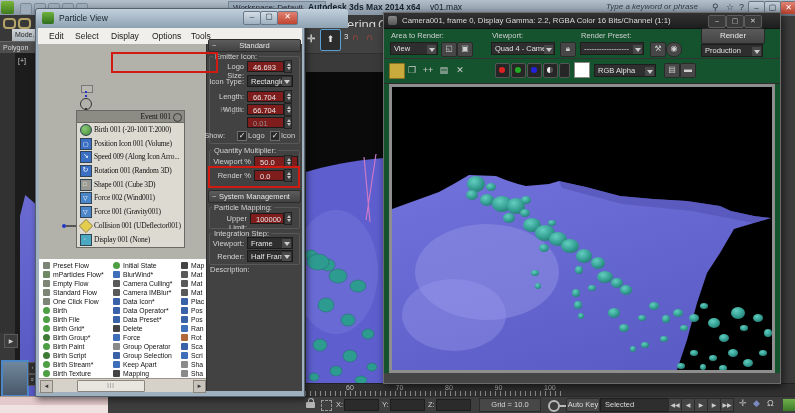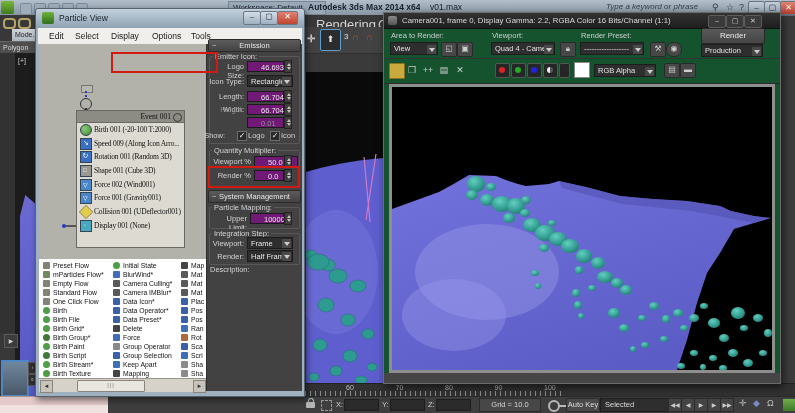--- a/index.html
+++ b/index.html
@@ -61,21 +61,21 @@
   .sbtn{top:1px;height:12px;background:#4a4a4a;border:1px solid #2c2c2c;color:#ddd;font-size:7.5px;line-height:12px;text-align:center;border-radius:2px;}
   .sdd{left:600px;top:1px;width:63px;height:12px;background:#2e2e2e;border:1px solid #1e1e1e;color:#ddd;font-size:7.5px;line-height:11px;padding-left:4px;}
   .pbtn{top:1px;width:12px;height:12px;background:#444;border:1px solid #2b2b2b;color:#ccc;font-size:6px;line-height:12px;text-align:center;}
   .navico{top:1px;font-size:9px;color:#bfbfbf;}
   .padlock{left:306px;top:5px;width:9px;height:6px;background:#b5b5b5;border-radius:1px;}
   .padlock i{position:absolute;left:1.5px;top:-4px;width:4px;height:4px;border:1.5px solid #b5b5b5;border-bottom:none;border-radius:3px 3px 0 0;}
   .filtico{left:321px;top:3px;width:9px;height:9px;border:1px dashed #999;}
 
   
   .pv{left:35px;top:8px;width:268px;height:387px;background:#9fb0bf;border:1px solid #55626e;border-radius:3px 3px 0 0;box-shadow:2px 3px 6px rgba(0,0,0,.5);}
-  .pv .tbar{left:0;top:0;width:268px;height:19px;background:linear-gradient(#c2d0dc,#8ea2b2);border-radius:3px 3px 0 0;}
+  .pv .tbar{left:0;top:0;width:268px;height:19px;background:linear-gradient(#c2d0dc,#8ea2b2);border-radius:3px 3px 0 0;padding-left:44px;}
   .pv .ticon{left:6px;top:3px;width:12px;height:12px;background:linear-gradient(#6db33a,#2f6e1e);border-radius:2px;}
   .pv .ttext{left:23px;top:4px;font-size:8.5px;color:#17222c;}
   .pvbtn{top:2px;width:16px;height:12px;border:1px solid #68788a;border-radius:2px;background:linear-gradient(#d4dee6,#9fb0c0);font-size:8px;line-height:10px;text-align:center;color:#24303c;}
   .pvbtn.close{background:linear-gradient(#e08272,#c04530);color:#fff;width:19px;}
   .pv .mbar{left:2px;top:19px;width:264px;height:16px;background:#f0efec;border-bottom:1px solid #b9b9b2;}
   .pv .mitem{top:3px;font-size:8.5px;color:#1a1a1a;}
   .canvas{left:3px;top:35px;width:167px;height:215px;background:#b2b2ab;}
   .params{left:170px;top:35px;width:95px;height:347px;background:#424242;border-left:1px solid #2e2e2e;}
   .depot{left:3px;top:250px;width:167px;height:119px;background:#fff;overflow:hidden;}
   .dscroll{left:3px;top:369px;width:167px;height:13px;background:#d6d2ca;border-top:1px solid #9a968e;}
@@ -121,21 +121,21 @@
   .d-ic{position:absolute;left:0;top:1px;width:7px;height:7px;}
   .i-r{border-radius:50%;} .i-s{border-radius:1px;}
   .d-lb{position:absolute;left:10px;top:1px;font-size:6.8px;color:#111;white-space:nowrap;}
 
   
   .rollout{left:172px;width:91px;height:11px;background:linear-gradient(#5c5c5c,#424242);border:1px solid #2b2b2b;border-radius:2px;
            color:#e4e4e4;font-size:7.5px;text-align:center;line-height:11px;}
   .rollout .minus{position:absolute;left:3px;top:0;color:#cfcfcf;}
   .plab{font-size:7.5px;color:#d2d2d2;text-align:right;}
   .plab.dim{color:#8a8a8a;}
-  .pfield{height:11px;background:#701a75;border:1px solid #1b1b1b;color:#e6e6e6;font-size:7.5px;line-height:11px;padding-left:13px;box-sizing:border-box;}
+  .pfield{height:11px;background:#7f1d1d;border:1px solid #1b1b1b;color:#e6e6e6;font-size:7.5px;line-height:11px;padding-left:5px;box-sizing:border-box;}
   .pfield.dim{color:#8f8f8f;}
   .spin{width:8px;height:13px;background:#3e3e3e;border:1px solid #242424;box-sizing:border-box;}
   .spin i{position:absolute;left:1.5px;width:0;height:0;border-left:2.5px solid transparent;border-right:2.5px solid transparent;}
   .spin .up{top:2px;border-bottom:3px solid #c0c0c0;}
   .spin .dn{bottom:2px;border-top:3px solid #c0c0c0;}
   .pdrop{height:12px;background:#2e2e2e;border:1px solid #1b1b1b;color:#e6e6e6;font-size:7.5px;line-height:11px;padding-left:3px;box-sizing:border-box;}
   .pdrop .ar{position:absolute;right:1px;top:1px;width:9px;height:9px;background:#4a4a4a;}
   .pdrop .ar::after{content:"";position:absolute;left:2px;top:3px;border-left:3px solid transparent;border-right:3px solid transparent;border-top:4px solid #ccc;}
   .pchk{width:8px;height:8px;background:#2a2a2a;border:1px solid #6e6e6e;color:#eee;font-size:8px;line-height:7px;text-align:center;}
   .pgroup{border:1px solid #585858;border-radius:2px;}
@@ -307,20 +307,24 @@
     <div class="a evbox">
       <div class="a evtitle nowrap">Event 001</div>
       <div class="a evtico"></div>
       <div class="a ev-rows">
 
           <div class="ev-row">
             <span class="ev-ic i-birth"></span>
             <span class="ev-lb">Birth 001 (-20-100 T:2000)</span>
           </div>
 
+          <div class="ev-row">
+            <span class="ev-ic i-position"></span>
+            <span class="ev-lb">Position Icon 001 (Volume)</span>
+          </div>
 
           <div class="ev-row">
             <span class="ev-ic i-speed"></span>
             <span class="ev-lb">Speed 009 (Along Icon Arro...</span>
           </div>
 
           <div class="ev-row">
             <span class="ev-ic i-rotation"></span>
             <span class="ev-lb">Rotation 001 (Random 3D)</span>
           </div>
@@ -354,21 +358,21 @@
     <div class="a colldot"></div>
     <div class="a collline"></div>
     <div class="a dispdot"></div>
 
     <div class="a redbox" style="left:75px;top:43px;width:103px;height:17px"></div>
 
     <div class="a params"></div>
 
     <div class="a rollout" style="top:30px">
       <span class="minus">−</span>
-      <span>Emission</span>
+      <span>Standard</span>
     </div>
     <div class="a pgroup" style="left:173px;top:47px;width:89px;height:86px"></div>
     <span class="a glab" style="left:177px;top:43px;background:#424242;padding:0 2px">Emitter Icon:</span>
 
     <span class="a plab" style="left:175px;top:53px;width:33px">Logo Size:</span>
     <div class="a pfield" style="left:211px;top:52px;width:37px">46.693</div>
     <div class="a spin" style="left:248px;top:51px">
         <i class="up"></i>
         <i class="dn"></i>
       </div>

